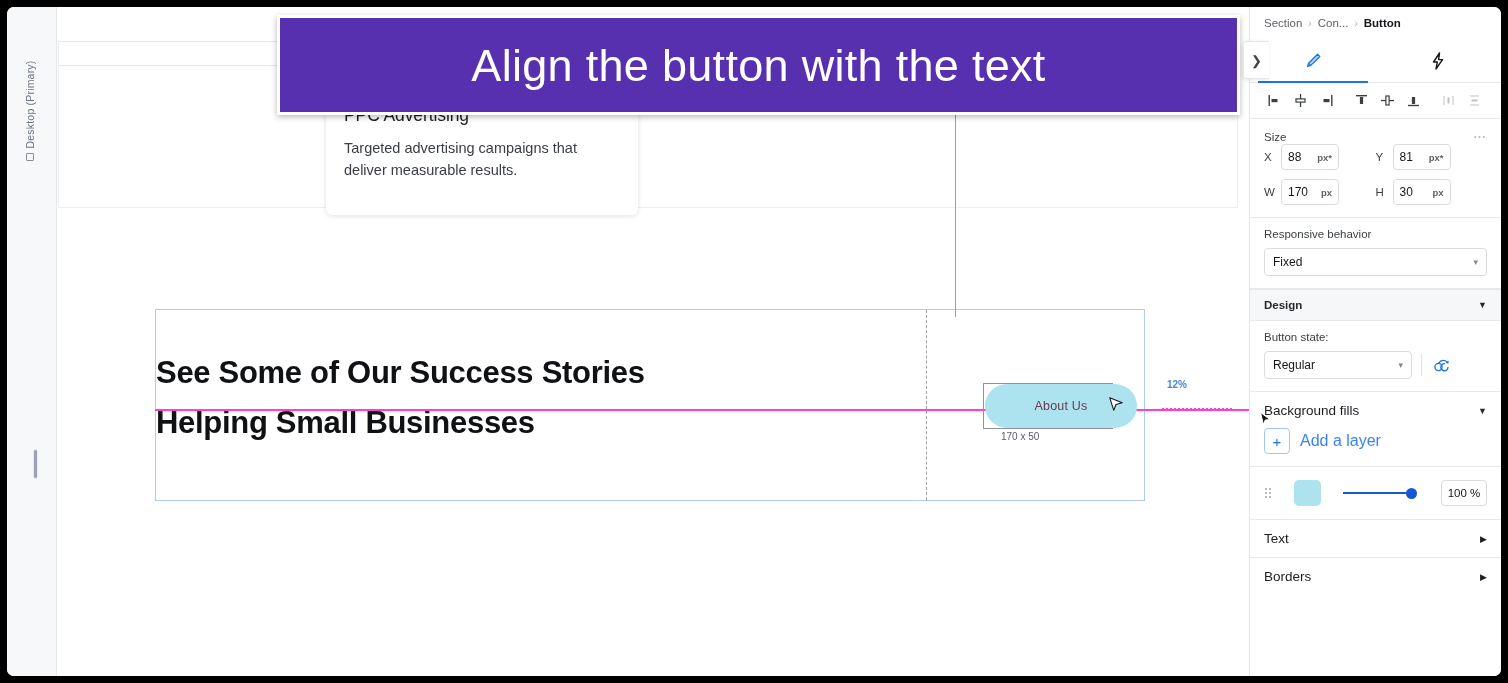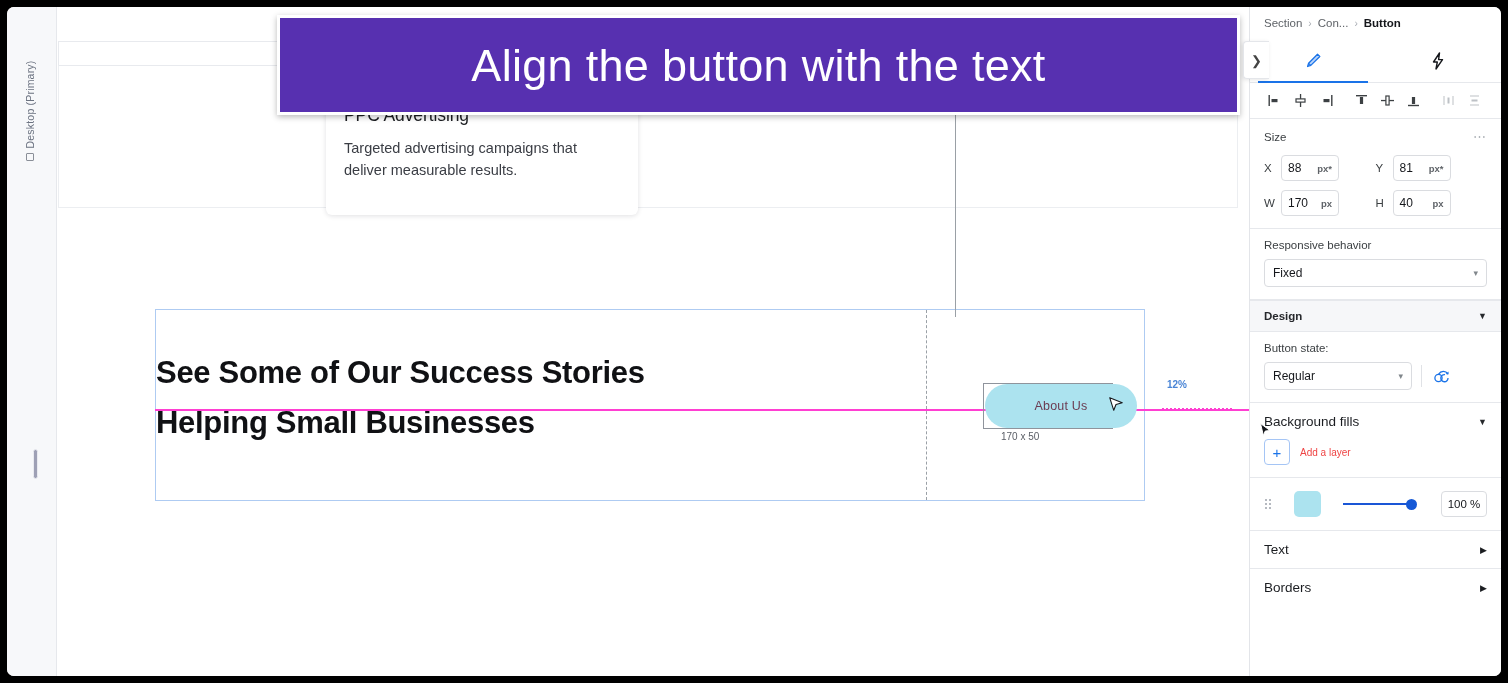--- a/index.html
+++ b/index.html
@@ -276,21 +276,20 @@
   }
   .align-sep { width: 8px; }
 
   .sec {
     padding: 10px 14px 12px 14px;
     border-bottom: 1px solid #e6e8ec;
   }
   .sec-head {
     display: flex; align-items: center; justify-content: space-between;
     font-size: 11.5px; color: #3c4043;
-    margin-bottom: 11px;
     text-align: right;
   }
   .dots { color: #9aa0a6; font-size: 13px; letter-spacing: 1px; }
 
   .field-grid { display: flex; flex-wrap: wrap; row-gap: 9px; }
   .field { width: 50%; display: flex; align-items: center; gap: 6px; }
   .field-lbl { font-size: 11.5px; color: #3c4043; width: 11px; }
   .input-box {
     width: 58px; height: 26px;
     border: 1px solid #dadce0;
@@ -341,21 +340,21 @@
     display: flex; align-items: center; gap: 10px;
     padding: 2px 14px 12px 14px;
     border-bottom: 1px solid #e6e8ec;
   }
   .plus-btn {
     width: 26px; height: 26px;
     border: 1px solid #a5c5f5; border-radius: 4px;
     color: #1a73e8; font-size: 15px;
     display: flex; align-items: center; justify-content: center;
   }
-  .add-layer-txt { font-size: 10px; color: #ef4444; }
+  .add-layer-txt { font-size: 16px; color: #3b82f6; }
 
   .layer-row {
     display: flex; align-items: center; gap: 22px;
     padding: 13px 14px;
   }
   .grip {
     width: 8px; height: 12px; flex: 0 0 auto;
     background-image: radial-gradient(#b5b9c0 45%, transparent 46%);
     background-size: 4px 4px;
   }
@@ -551,21 +550,21 @@
         <div class="field">
           <span class="field-lbl">W</span>
           <div class="input-box">
             <span class="input-val">170</span>
             <span class="input-unit">px</span>
           </div>
         </div>
         <div class="field">
           <span class="field-lbl">H</span>
           <div class="input-box">
-            <span class="input-val">40</span>
+            <span class="input-val">30</span>
             <span class="input-unit">px</span>
           </div>
         </div>
       </div>
     </div>
 
     <div class="sec">
       <div class="sec-label">Responsive behavior</div>
       <div class="select">
         <span>Fixed</span>

